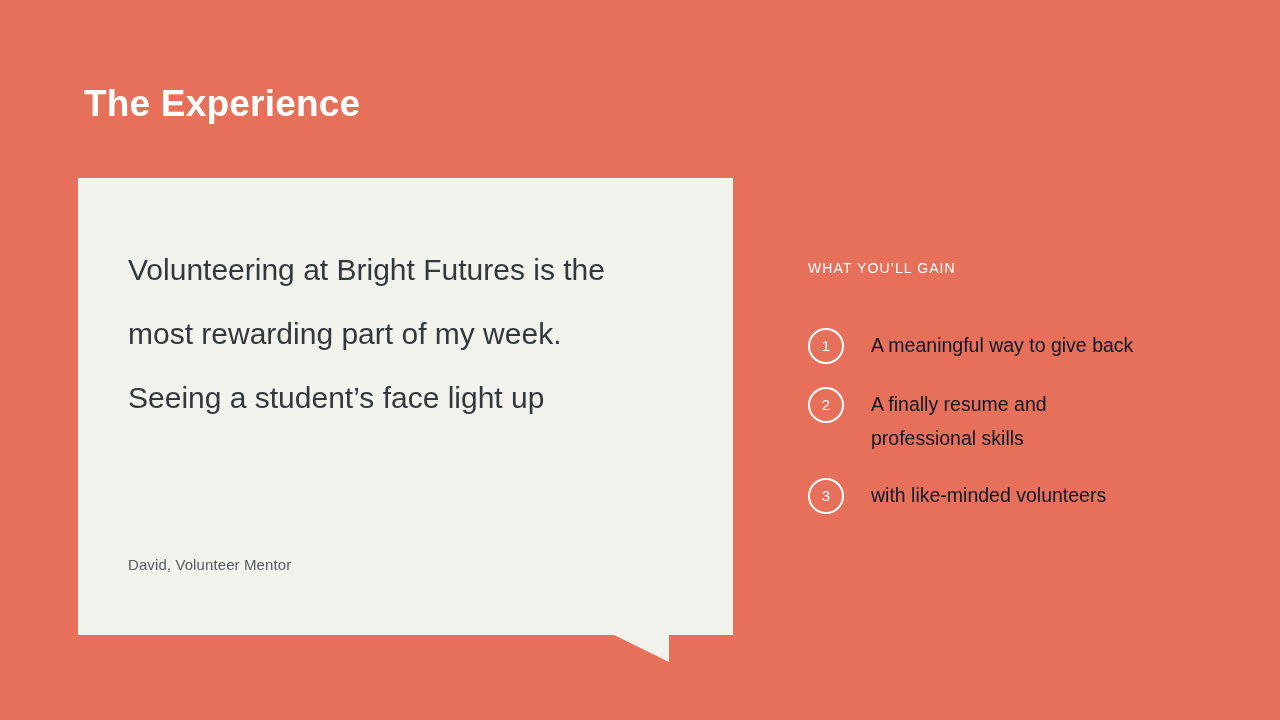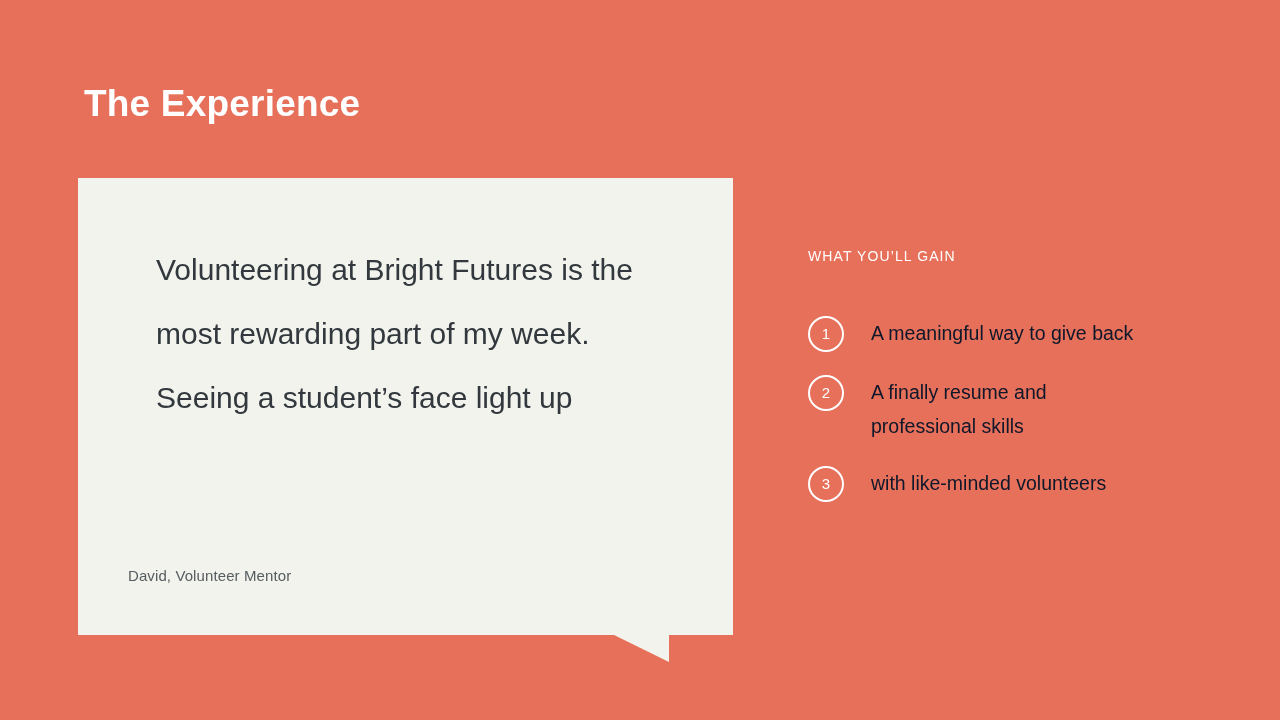--- a/index.html
+++ b/index.html
@@ -60,36 +60,35 @@
     top: 60px;
     width: 575px;
     font-size: 30px;
     line-height: 64px;
     color: #32383d;
     font-weight: normal;
   }
   #quote-text .qline {
     display: block;
     white-space: nowrap;
-    margin-left: 28px;
   }
   #quote-attribution {
     position: absolute;
     left: 50px;
-    top: 389px;
+    top: 378px;
     font-size: 15px;
     color: #575c60;
     letter-spacing: 0.1px;
   }
 
   
   #gain-column {
     position: absolute;
     left: 808px;
-    top: 248px;
+    top: 260px;
     width: 400px;
   }
   #gain-heading {
     font-size: 14px;
     color: #ffffff;
     letter-spacing: 1.1px;
     text-transform: uppercase;
     margin-bottom: 0;
     white-space: nowrap;
   }

